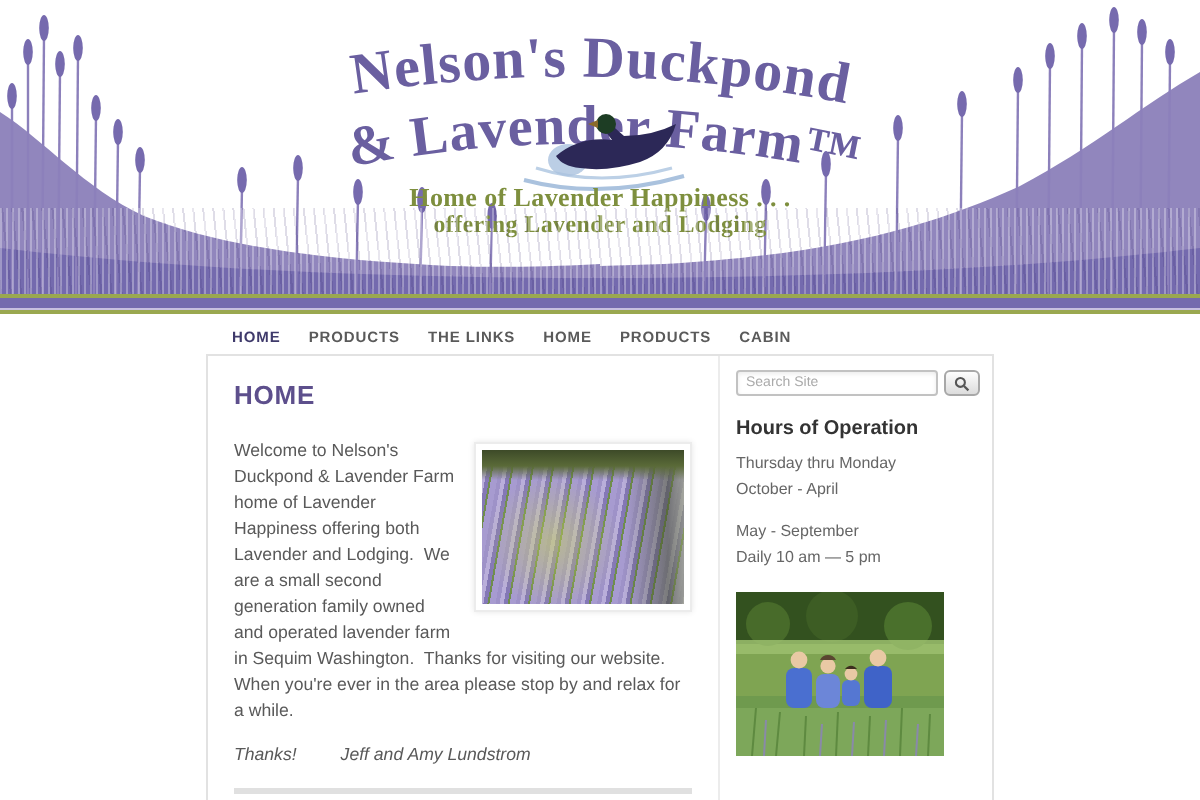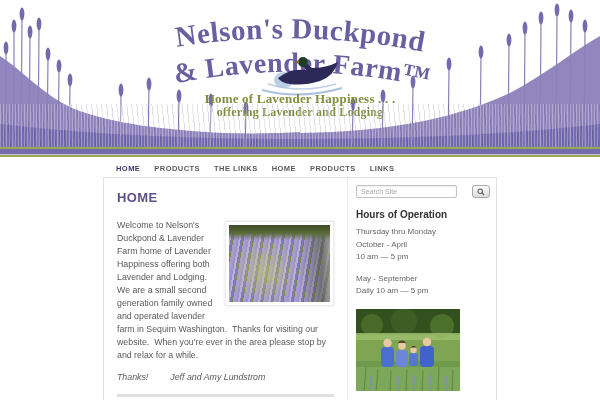--- a/index.html
+++ b/index.html
@@ -58,21 +58,21 @@
       radial-gradient(circle at 35% 60%, rgba(196,206,96,.55), rgba(196,206,96,0) 42%),
       repeating-linear-gradient(100deg, #9e92c8 0 2px, #b9aeda 2px 4px, #8478b6 4px 6px, #6f8d4c 6px 7px, #a79bd0 7px 10px);
   }
 
   .thanks-row { clear:both; padding-top:10px; font-size:8.8px; color:#595959;font-style:italic; }
   .thanks-row .sig { margin-left:22px; }
 
   hr.divider { border:0; height:3px; background:#e0e0e0; margin:12px 0 14px; }
 
   
-  .search-row { display:flex; gap:15px; align-items:center; }
+  .search-row { display:flex; gap:3px; align-items:center; }
   .search-input { flex:1; height:13px; font-size:7px; color:#666; padding:1px 4px;
                   border:1px solid #c2c2c2; border-radius:2px; box-sizing:border-box;
                   box-shadow:inset 0 1px 2px rgba(0,0,0,.08);
                   font-family:"Liberation Sans", sans-serif; }
   .search-input::placeholder { color:#aaa; }
   .search-btn { width:18px; height:13px; border:1px solid #a8a8a8; border-radius:3px;
                 background:linear-gradient(180deg,#fdfdfd,#dcdcdc); padding:0;
                 display:flex; align-items:center; justify-content:center; cursor:pointer; }
 
   h3.side-title { font-size:10px; color:#333; margin:11px 0 6px; font-weight:700; }
@@ -175,21 +175,21 @@
   </div>
 
   <div class="stripe"></div>
 
   <div class="navrow">
     <a href="#" class="active">HOME</a>
     <a href="#">PRODUCTS</a>
     <a href="#">THE LINKS</a>
     <a href="#">HOME</a>
     <a href="#">PRODUCTS</a>
-    <a href="#">LINKS</a>
+    <a href="#">CABIN</a>
   </div>
 
   <div class="content-box">
 
     <div class="main-col">
       <h1 class="page-title">HOME</h1>
 
       <div class="photo-frame">
         <div class="photo-lavender"></div>
       </div>
@@ -212,21 +212,20 @@
           <svg width="8" height="8" viewBox="0 0 10 10">
             <circle cx="4" cy="4" r="2.8" fill="none" stroke="#555" stroke-width="1.3"></circle>
             <line x1="6.2" y1="6.2" x2="9" y2="9" stroke="#555" stroke-width="1.4"></line>
           </svg>
         </button>
       </div>
 
       <h3 class="side-title">Hours of Operation</h3>
       <div class="hours-line">Thursday thru Monday</div>
       <div class="hours-line">October - April</div>
-      <div class="hours-line">10 am — 5 pm</div>
       <div class="hours-gap"></div>
       <div class="hours-line">May - September</div>
       <div class="hours-line">Daily 10 am — 5 pm</div>
 
       <svg class="side-photo" viewBox="0 0 104 82" xmlns="http://www.w3.org/2000/svg">
         <rect width="104" height="82" fill="#7fa452"></rect>
         <rect width="104" height="26" fill="#33511f"></rect>
         <circle cx="16" cy="16" r="11" fill="#486b2a"></circle>
         <circle cx="48" cy="12" r="13" fill="#3d5d24"></circle>
         <circle cx="86" cy="17" r="12" fill="#4a702c"></circle>

